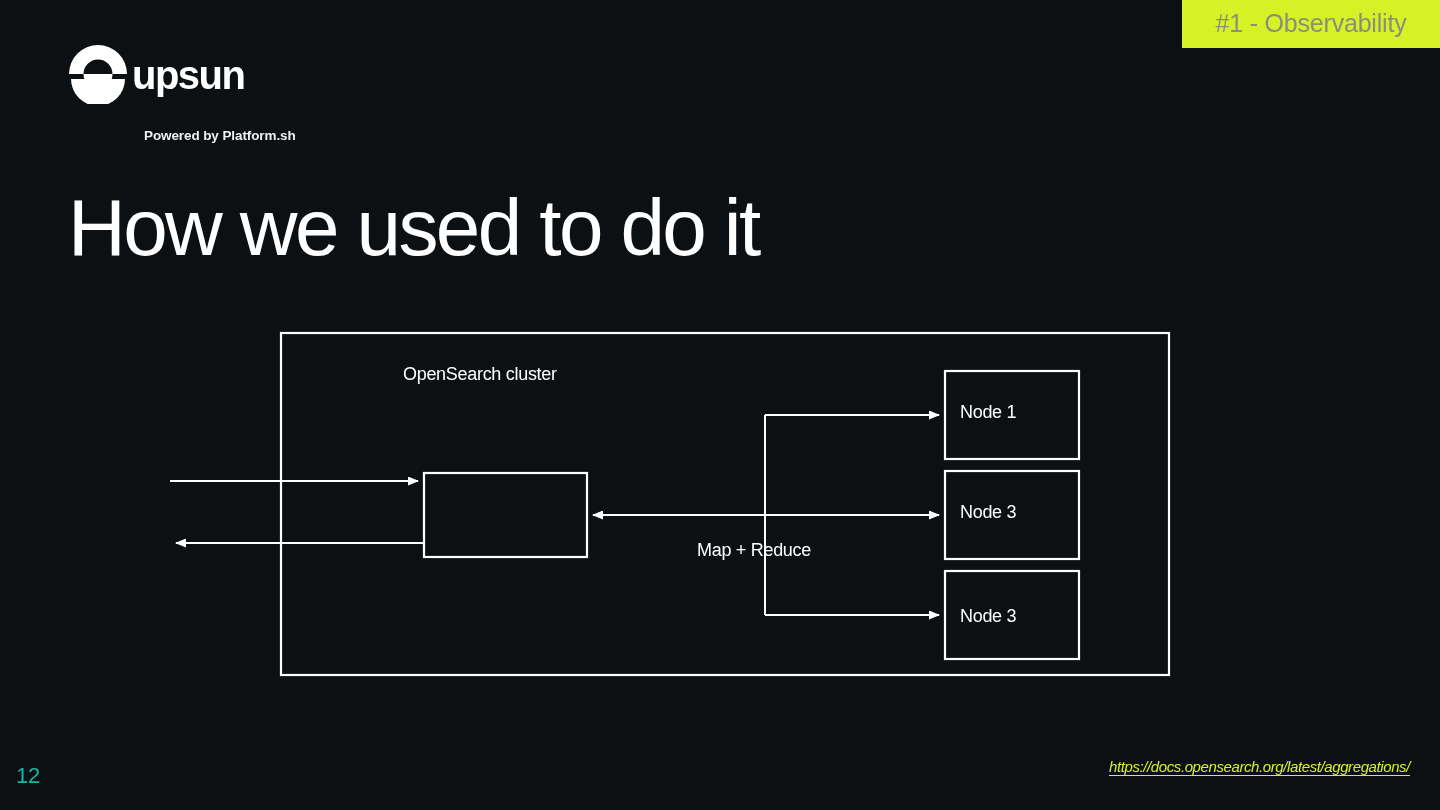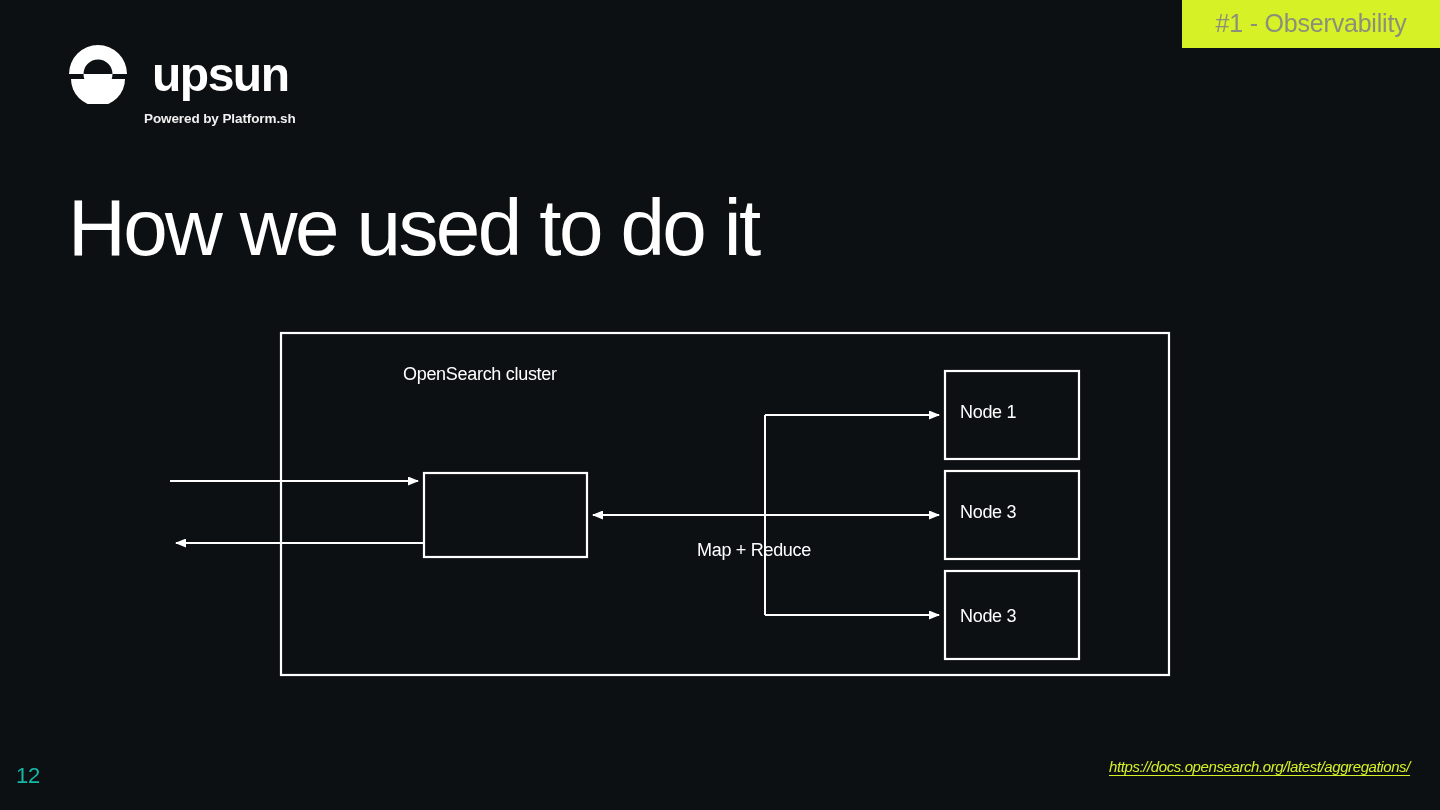--- a/index.html
+++ b/index.html
@@ -58,31 +58,31 @@
     height: 62px;
   }
   .logo-mark {
     width: 64px;
     height: 62px;
     position: relative;
     flex: 0 0 auto;
   }
   .logo-mark svg { display: block; }
   .logo-word {
-    margin-left: 22px;
-    font-size: 48px;
+    margin-left: 2px;
+    font-size: 40px;
     font-weight: bold;
     letter-spacing: -1.5px;
     line-height: 1;
     color: #ffffff;
     position: relative;
     top: 2px;
   }
   .logo-sub {
-    margin-top: 7px;
+    margin-top: 24px;
     margin-left: 78px;
     font-size: 13.5px;
     font-weight: bold;
     letter-spacing: -0.1px;
     color: #f0f0f0;
     white-space: nowrap;
   }
 
   
   .slide-title {

